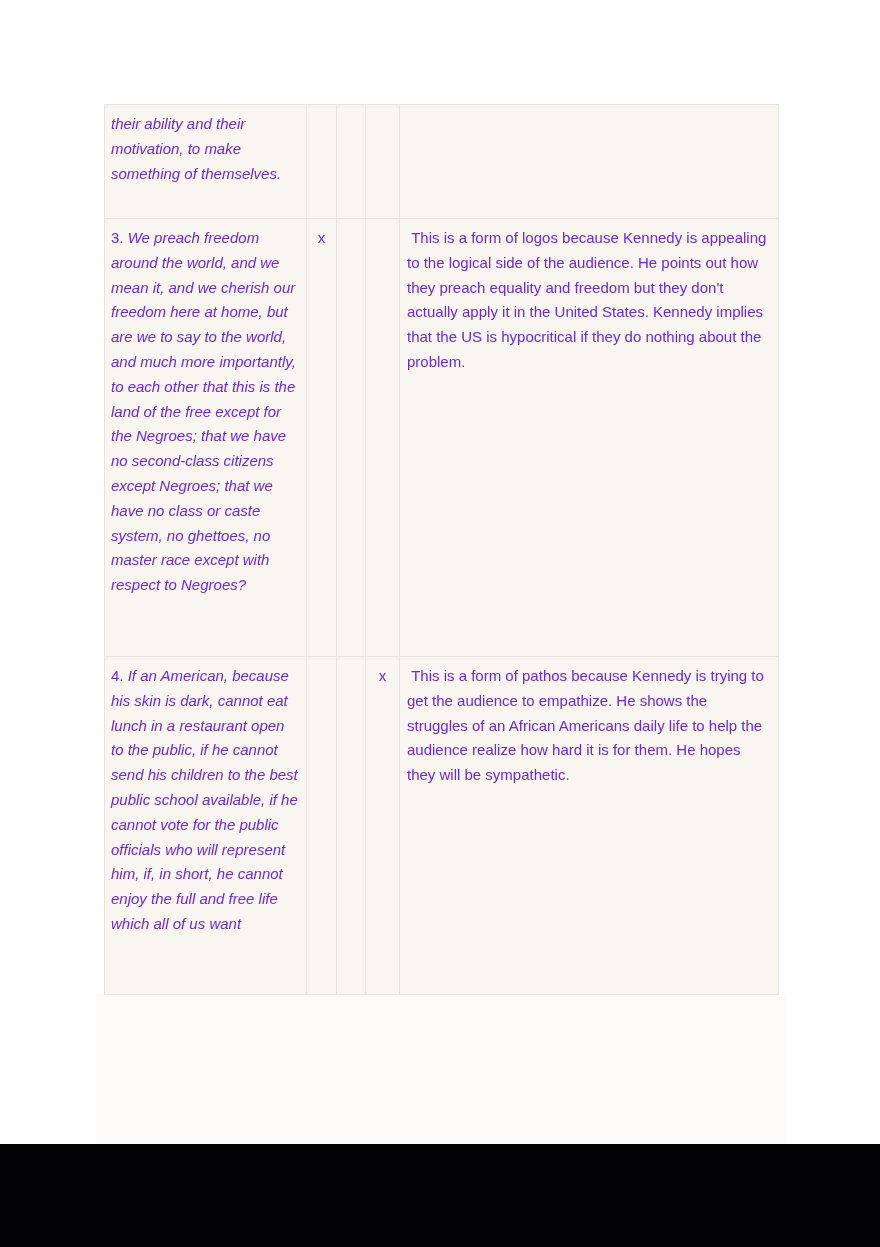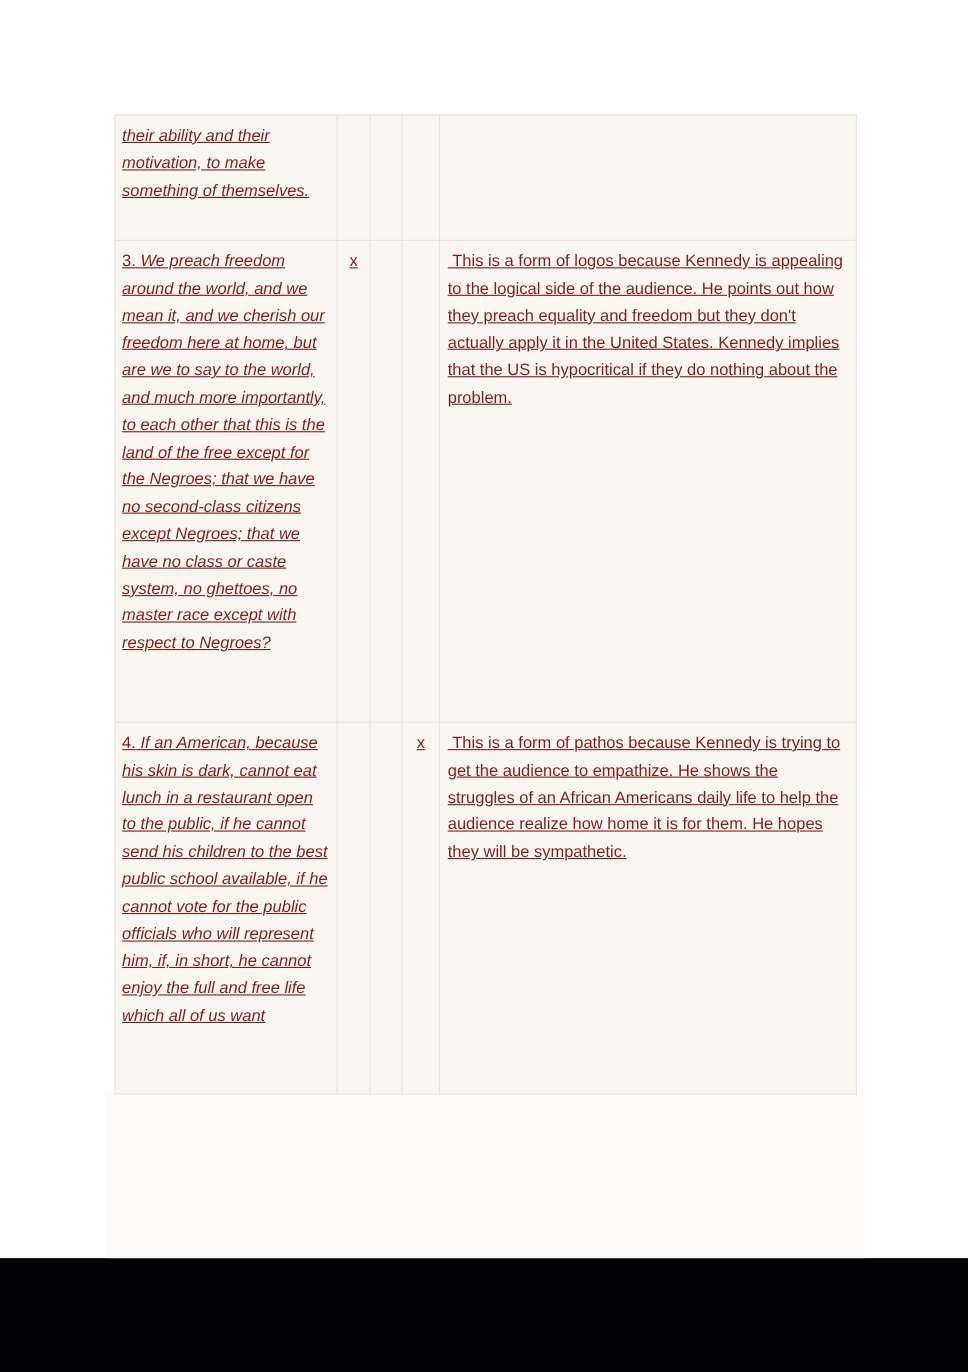--- a/index.html
+++ b/index.html
@@ -16,24 +16,23 @@
   table.analysis {
     position:absolute; left:104px; top:104px;
     border-collapse:collapse; table-layout:fixed;
     width:674px; background:#f9f6f2;
     border:1px solid #e2dfdb;
   }
   table.analysis td {
     border:1px solid #e6e2dd;
     vertical-align:top;
     padding:0;
-    color:#7f1d1d;
+    color:#6d28d9;
     font-size:15px;
     line-height:24.8px;
-    text-decoration:underline;
   }
   col.c-quote { width:202px; }
   col.c-a { width:30px; }
   col.c-b { width:29px; }
   col.c-c { width:34px; }
   col.c-analysis { width:379px; }
   .cell-quote { padding:7px 8px 0 6px !important; }
   .cell-mark { text-align:center; padding-top:7px !important; }
   .cell-analysis { padding:7px 8px 0 7px !important; }
   .num { font-style:normal; }
@@ -78,19 +77,19 @@
         <td class="cell-analysis">&nbsp;<span>This is a form of logos because Kennedy is appealing to the logical side of the audience. He points out how they preach equality and freedom but they don't actually apply it in the United States. Kennedy implies that the US is hypocritical if they do nothing about the problem.</span></td>
       </tr>
       <tr class="row-4">
         <td class="cell-quote">
           <span class="num">4.</span>
           <span class="quote">If an American, because his skin is dark, cannot eat lunch in a restaurant open to the public, if he cannot send his children to the best public school available, if he cannot vote for the public officials who will represent him, if, in short, he cannot enjoy the full and free life which all of us want</span>
         </td>
         <td class="cell-mark"></td>
         <td class="cell-mark"></td>
         <td class="cell-mark">x</td>
-        <td class="cell-analysis">&nbsp;<span>This is a form of pathos because Kennedy is trying to get the audience to empathize. He shows the struggles of an African Americans daily life to help the audience realize how home it is for them. He hopes they will be sympathetic.</span></td>
+        <td class="cell-analysis">&nbsp;<span>This is a form of pathos because Kennedy is trying to get the audience to empathize. He shows the struggles of an African Americans daily life to help the audience realize how hard it is for them. He hopes they will be sympathetic.</span></td>
       </tr>
     </tbody>
   </table>
 </div>
 
 <div class="black-band"></div>
 
 </body></html>

